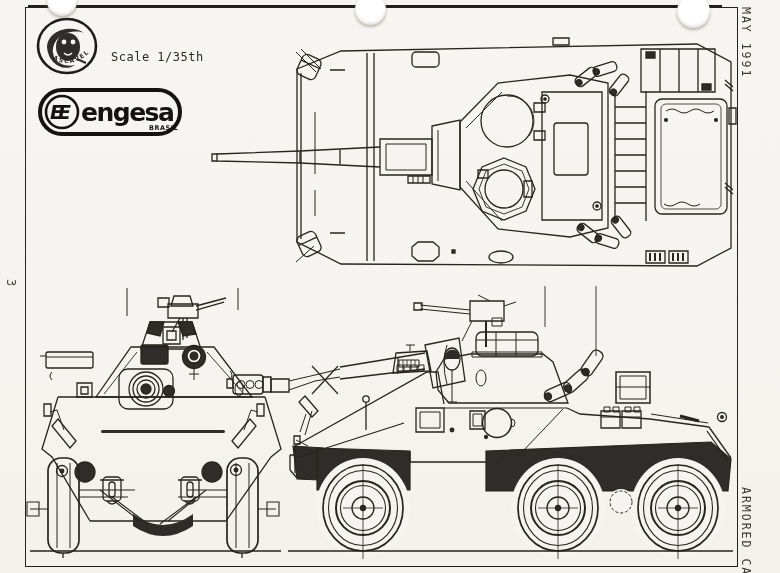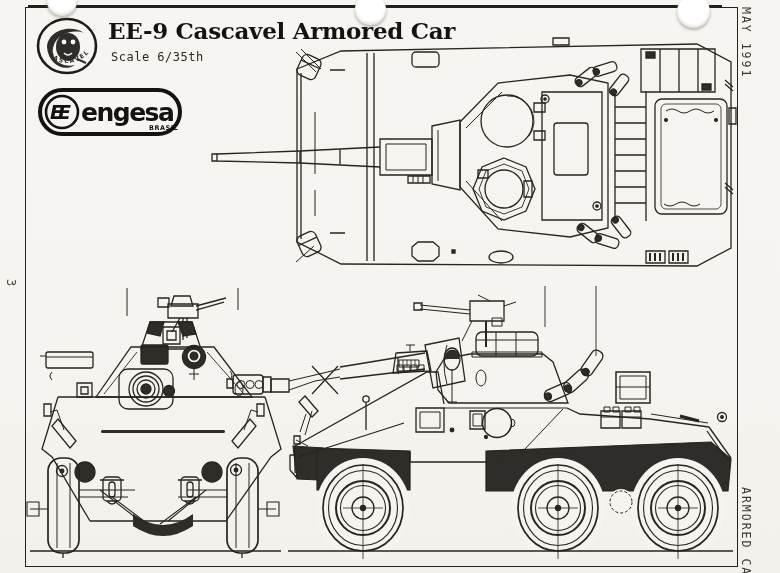--- a/index.html
+++ b/index.html
@@ -28,22 +28,21 @@
 
 <div class="page">
 
   <div class="abs topline"></div>
   <div class="abs frame"></div>
 
   <div class="abs vtext" style="left:739px;top:7px;">MAY 1991</div>
   <div class="abs vtext" style="left:739px;top:487px;">ARMORED CAR</div>
   <div class="abs pagenum" style="left:4px;top:279px;">3</div>
 
-  <div class="abs title">EE-9 Cascavel Armored Car</div>
-  <div class="abs subtitle">Scale 6/35th</div>
+  <div class="abs subtitle">Scale 1/35th</div>
 
   <svg style="left:35px;top:17px;width:64px;height:58px" viewBox="0 0 64 58">
     <ellipse cx="32" cy="29" rx="29" ry="27" fill="none" stroke="#1d1c18" stroke-width="2.6"></ellipse>
     <path fill="#2e2d29" d="M12,30 C13,13 36,7 49,16 C39,12 21,16 18,31 C16,43 27,51 40,48 C28,56 13,46 12,30 Z"></path>
     <ellipse cx="33" cy="30" rx="12" ry="14" fill="#2e2d29"></ellipse>
     <circle cx="29" cy="25" r="2.4" fill="#f5f4f0"></circle>
     <circle cx="38" cy="25" r="2.4" fill="#f5f4f0"></circle>
     <path d="M29,36 q4,4 8,0" stroke="#f5f4f0" stroke-width="1.4" fill="none"></path>
     <path d="M42,42 l9,4" stroke="#2e2d29" stroke-width="2" fill="none"></path>
     <path id="badgearc" d="M10,36 Q32,56 54,36" fill="none" stroke="none"></path>

